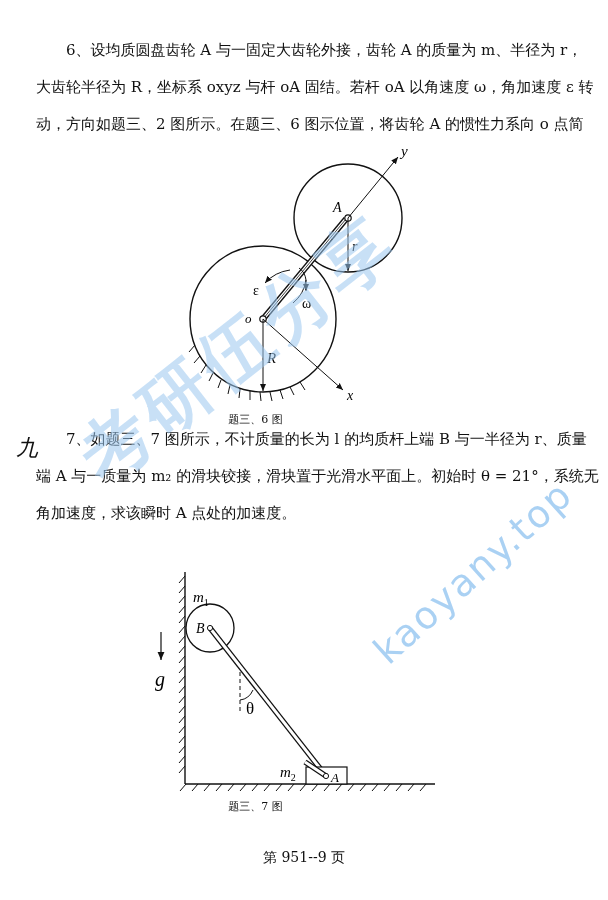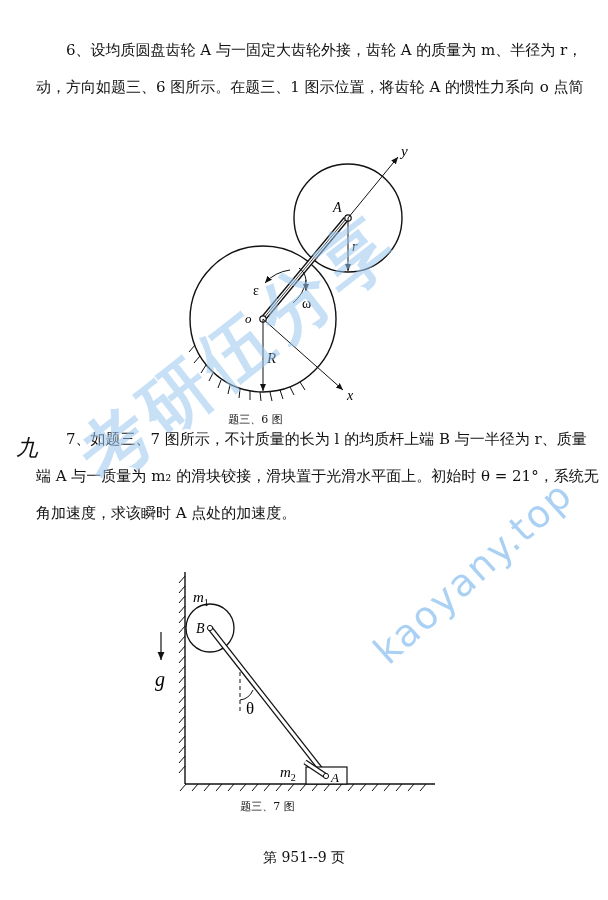--- a/index.html
+++ b/index.html
@@ -16,21 +16,22 @@
   svg text { font-family: "Liberation Serif", "DejaVu Serif", serif; }
   .wm { position: absolute; pointer-events: none; }
 </style>
 </head>
 <body>
 
 <div class="page">
 
   <div class="para" style="top:28px;">
     <p class="indent">6、设均质圆盘齿轮 A 与一固定大齿轮外接，齿轮 A 的质量为 m、半径为 r，</p>
-    <p>动，方向如题三、6 图所示。在题三、1 图示位置，将齿轮 A 的惯性力系向 o 点简</p>
+    <p>大齿轮半径为 R，坐标系 oxyz 与杆 oA 固结。若杆 oA 以角速度 ω，角加速度 ε 转</p>
+    <p>动，方向如题三、2 图所示。在题三、6 图示位置，将齿轮 A 的惯性力系向 o 点简</p>
   </div>
 
   <svg style="position:absolute;left:0;top:140px;" width="608" height="265" viewBox="0 140 608 265">
     <defs>
       <marker id="arr" markerWidth="8" markerHeight="8" refX="7" refY="4" orient="auto">
         <path d="M0,1 L7,4 L0,7 z" fill="#111"></path>
       </marker>
     </defs>
 
     <circle cx="263" cy="319" r="73" fill="none" stroke="#111" stroke-width="1.4"></circle>
@@ -166,21 +167,21 @@
     <line x1="161" y1="632" x2="161" y2="660" stroke="#111" stroke-width="1.2" marker-end="url(#arr2)"></line>
 
     <text x="193" y="602" font-size="15" font-style="italic"><tspan>m</tspan><tspan font-size="10" dy="4" font-style="normal">1</tspan></text>
     <text x="196" y="633" font-size="14" font-style="italic">B</text>
     <text x="155" y="686" font-size="20" font-style="italic">g</text>
     <text x="246" y="714" font-size="17">θ</text>
     <text x="280" y="777" font-size="15" font-style="italic"><tspan>m</tspan><tspan font-size="10" dy="4" font-style="normal">2</tspan></text>
     <text x="331" y="782" font-size="13" font-style="italic">A</text>
   </svg>
 
-  <div class="caption" style="top:799px;margin-left:12px;">题三、7 图</div>
+  <div class="caption" style="top:799px;">题三、7 图</div>
 
   <div class="footer">第 951--9 页</div>
 
   <div class="wm" style="left:60px;top:430px;transform:rotate(-38deg);transform-origin:left top;font-size:70px;color:#9cc8f0;opacity:0.55;font-family:'DejaVu Sans',sans-serif;font-weight:bold;letter-spacing:6px;">
     <span>考研伍分享</span>
   </div>
   <div class="wm" style="left:365px;top:640px;transform:rotate(-42deg);transform-origin:left top;font-size:38px;color:#8ec2f0;opacity:0.75;font-family:'DejaVu Sans',sans-serif;letter-spacing:2px;">
     <span>kaoyany.top</span>
   </div>
 </div>

